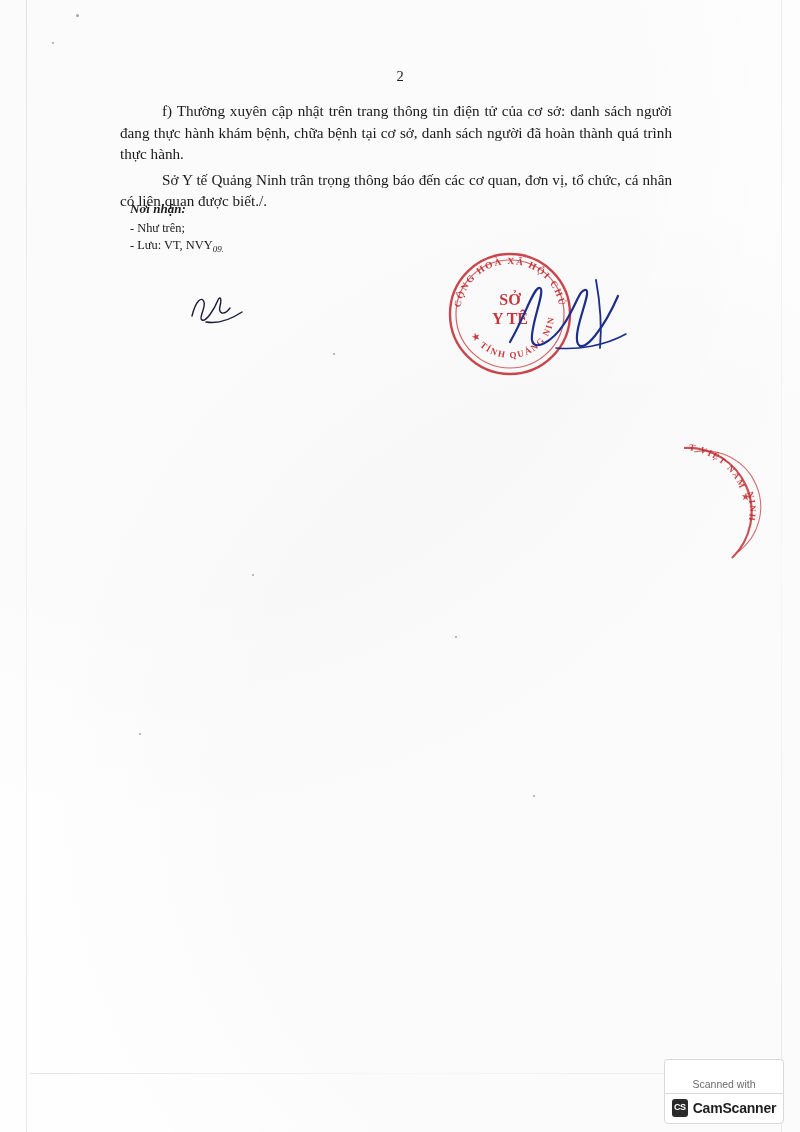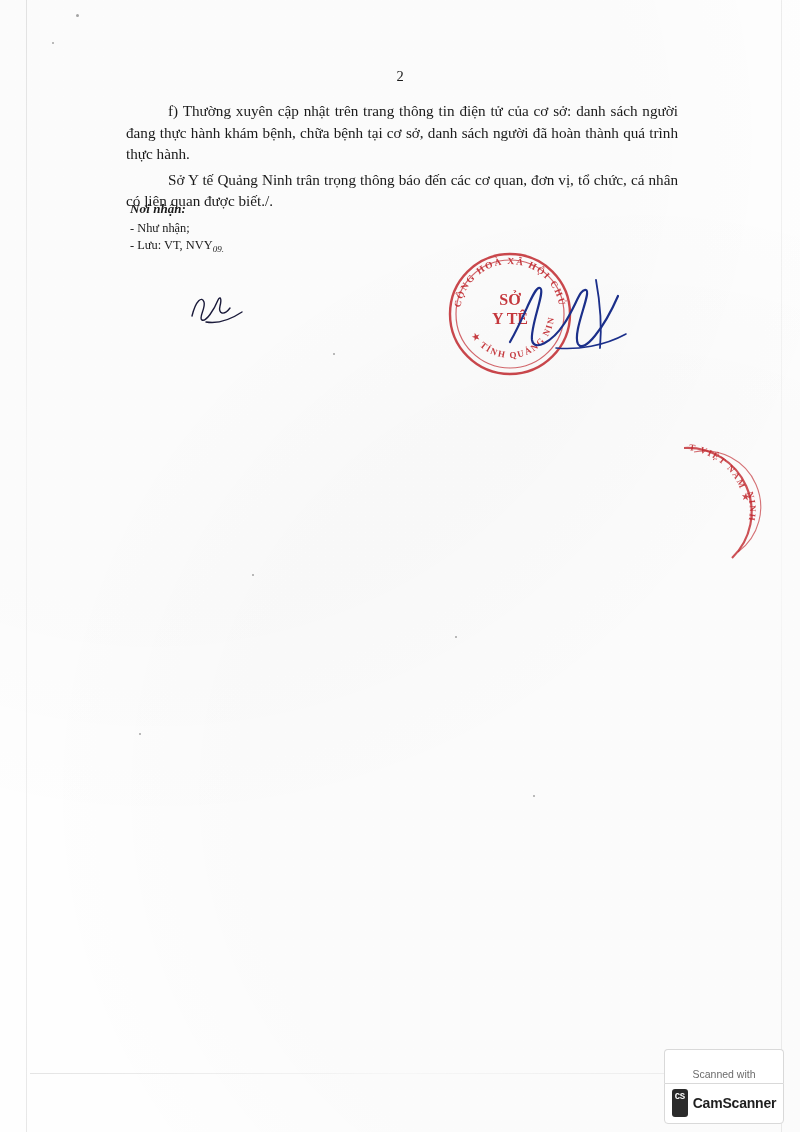--- a/index.html
+++ b/index.html
@@ -53,21 +53,21 @@
     position: absolute;
     left: 0; top: 68px;
     width: 800px;
     text-align: center;
     font-size: 14.5px;
   }
 
   
   .body-text {
     position: absolute;
-    left: 126px;
+    left: 120px;
     top: 100px;
     width: 552px;
     font-size: 15.2px;
     line-height: 21.5px;
     text-align: justify;
   }
   .para { margin: 0 0 3px 0; }
   .para .indent { display: inline-block; width: 42px; }
 
   
@@ -163,25 +163,25 @@
     background: #ffffff;
     border: 1px solid #d9d9d9;
     border-radius: 0 0 4px 4px;
     display: flex;
     align-items: center;
     justify-content: center;
     gap: 5px;
     padding: 5px 0 6px;
   }
   .cs-logo {
-    width: 16px; height: 28px;
+    width: 16px; height: 18px;
     background: #2b2b2b;
     color: #fff;
     border-radius: 3px;
-    font-family: Liberation Mono, monospace;
+    font-family: Liberation Sans, sans-serif;
     font-size: 9px;
     font-weight: bold;
     line-height: 16px;
     text-align: center;
     letter-spacing: -0.5px;
   }
   .cs-name {
     font-family: "Liberation Sans", sans-serif;
     font-size: 14px;
     font-weight: bold;
@@ -208,21 +208,21 @@
 
   <div class="page-number">2</div>
 
   <div class="body-text">
     <p class="para"><span class="indent"></span><span>f) Thường xuyên cập nhật trên trang thông tin điện tử của cơ sở: danh sách người đang thực hành khám bệnh, chữa bệnh tại cơ sở, danh sách người đã hoàn thành quá trình thực hành.</span></p>
     <p class="para" style="margin-top:4px;"><span class="indent"></span><span>Sở Y tế Quảng Ninh trân trọng thông báo đến các cơ quan, đơn vị, tổ chức, cá nhân có liên quan được biết./.</span></p>
   </div>
 
   <div class="recipients">
     <div class="title">Nơi nhận:</div>
-    <div class="item">- Như nhận;</div>
+    <div class="item">- Như trên;</div>
     <div class="item"><span>- Lưu: VT, NVY</span><span class="sub">09.</span></div>
   </div>
 
 
   <div class="seal">
     <svg width="128" height="128" viewBox="0 0 128 128" aria-hidden="true">
       <defs>
         <path id="arcTop" d="M 14,64 A 50,50 0 0 1 114,64"></path>
         <path id="arcBottom" d="M 20,64 A 44,44 0 0 0 108,64"></path>
       </defs>

